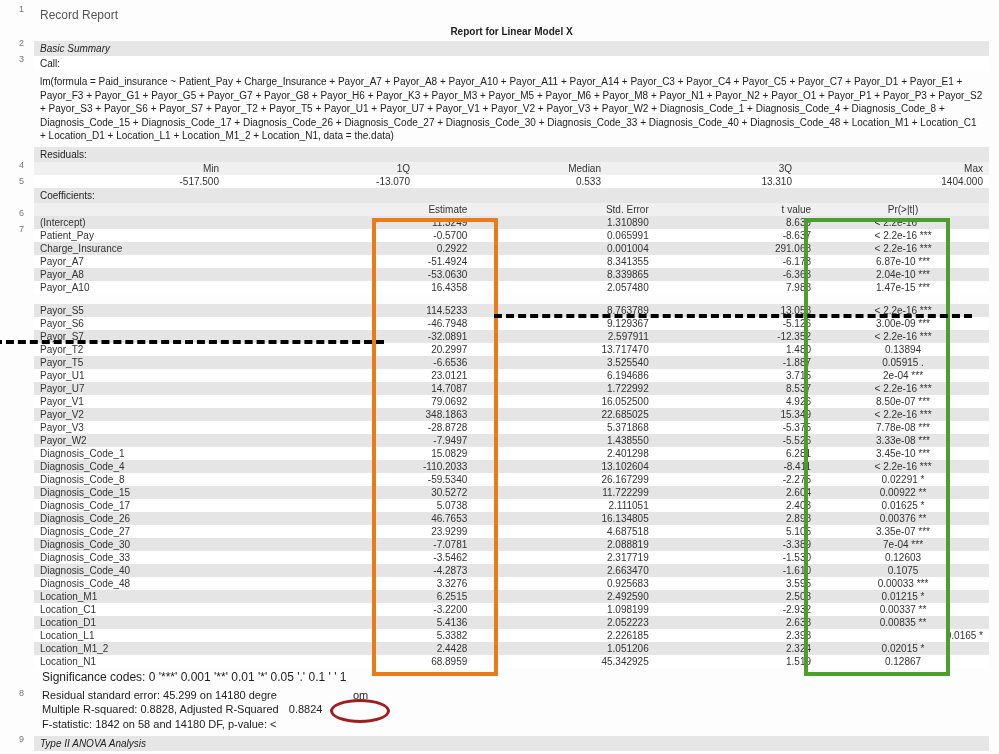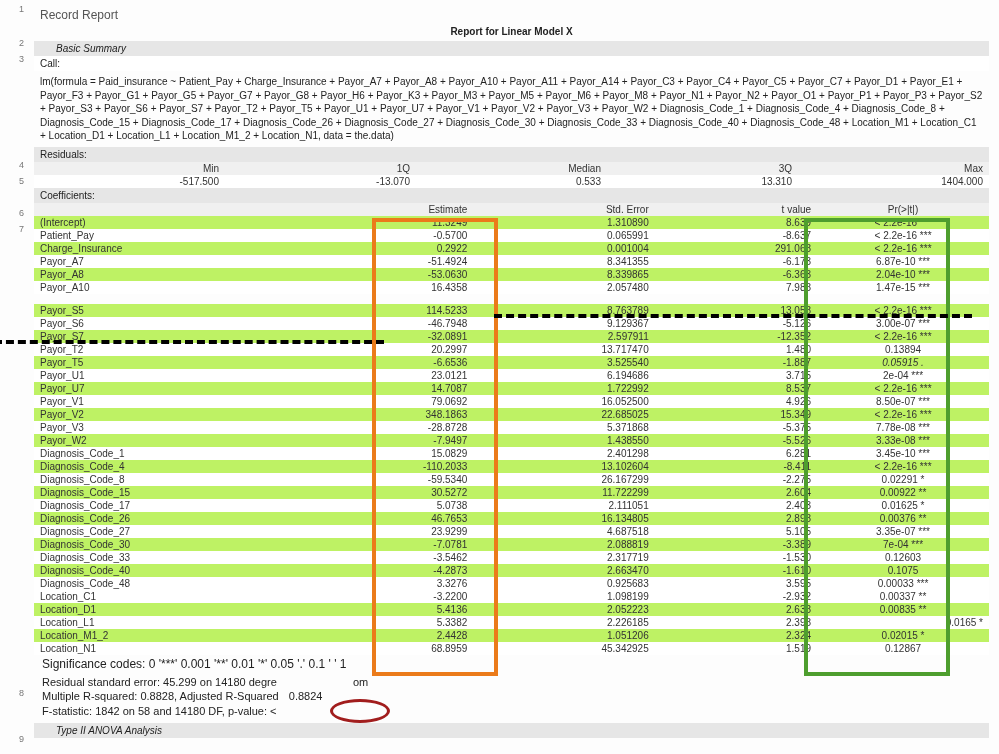--- a/index.html
+++ b/index.html
@@ -1,26 +1,26 @@
 <!DOCTYPE html>
 <html><head>
 <meta charset="utf-8">
 <style>
   html,body{margin:0;padding:0;background:#fdfdfd;font-family:Arial,Helvetica,sans-serif;font-size:10px;color:#222;width:999px}
   .page{padding:6px 10px 20px 34px;width:955px;position:relative}
   .rownum{position:absolute;left:2px;width:22px;text-align:right;color:#777;font-size:9px}
   .report-title{font-size:10px;font-weight:700;text-align:center;margin:2px 0 4px 0}
-  .section-hdr{background:#e6e6e6;font-style:italic;font-weight:400;padding:2px 22px;margin-top:2px}
+  .section-hdr{background:#e6e6e6;font-style:italic;font-weight:400;padding:2px 6px;margin-top:2px}
   .formula{font-size:10px;line-height:1.35;padding:4px 6px;word-wrap:break-word}
   .sub-hdr{background:#e6e6e6;font-weight:400;padding:2px 6px}
   table{border-collapse:collapse;width:100%;table-layout:fixed}
   th,td{text-align:right;padding:1px 6px;font-weight:400;font-size:10px;color:#333;overflow:hidden;white-space:nowrap}
   th{background:#f0f0f0}
   td.lbl{text-align:left}
-  tr.odd{background:#bef264}
+  tr.odd{background:#e5e5e5}
   tr.even{background:#fff}
   .sig-legend{font-size:12px;padding:2px 8px}
   .footer-stats{font-size:11px;padding:2px 8px;line-height:1.35}
   
   .box{position:absolute;pointer-events:none}
   .box-orange{border:4px solid #eb7b1a}
   .box-green{border:4px solid #4e9e2e}
   .ellipse{position:absolute;border:3px solid #a11d1d;border-radius:50%;pointer-events:none}
   
   .tear{position:absolute;height:0;border-top:4px dashed #000;pointer-events:none}
@@ -158,42 +158,42 @@
           <td>114.5233</td>
           <td>8.763789</td>
           <td>13.058</td>
           <td style="text-align: center;">&lt; 2.2e-16 ***</td>
         </tr>
         <tr class="even">
           <td class="lbl">Payor_S6</td>
           <td>-46.7948</td>
           <td>9.129367</td>
           <td>-5.126</td>
-          <td style="text-align: center;">3.00e-07 ***</td>
+          <td style="text-align: center;">3.00e-09 ***</td>
         </tr>
         <tr class="odd">
           <td class="lbl">Payor_S7</td>
           <td>-32.0891</td>
           <td>2.597911</td>
           <td>-12.352</td>
           <td style="text-align: center;">&lt; 2.2e-16 ***</td>
         </tr>
         <tr class="even">
           <td class="lbl">Payor_T2</td>
           <td>20.2997</td>
           <td>13.717470</td>
           <td>1.480</td>
           <td style="text-align: center;">0.13894</td>
         </tr>
         <tr class="odd">
           <td class="lbl">Payor_T5</td>
           <td>-6.6536</td>
           <td>3.525540</td>
           <td>-1.887</td>
-          <td style="text-align: center; font-style: italic;">0.05915 .</td>
+          <td style="text-align: center;">0.05915 .</td>
         </tr>
         <tr class="even">
           <td class="lbl">Payor_U1</td>
           <td>23.0121</td>
           <td>6.194686</td>
           <td>3.715</td>
           <td style="text-align: center;">2e-04 ***</td>
         </tr>
         <tr class="odd">
           <td class="lbl">Payor_U7</td>
@@ -299,20 +299,27 @@
           <td>2.663470</td>
           <td>-1.610</td>
           <td style="text-align: center;">0.1075</td>
         </tr>
         <tr class="even">
           <td class="lbl">Diagnosis_Code_48</td>
           <td>3.3276</td>
           <td>0.925683</td>
           <td>3.595</td>
           <td style="text-align: center;">0.00033 ***</td>
+        </tr>
+        <tr class="odd">
+          <td class="lbl">Location_M1</td>
+          <td>6.2515</td>
+          <td>2.492590</td>
+          <td>2.508</td>
+          <td style="text-align: center;">0.01215 *</td>
         </tr>
         <tr class="even">
           <td class="lbl">Location_C1</td>
           <td>-3.2200</td>
           <td>1.098199</td>
           <td>-2.932</td>
           <td style="text-align: center;">0.00337 **</td>
         </tr>
         <tr class="odd">
           <td class="lbl">Location_D1</td>

